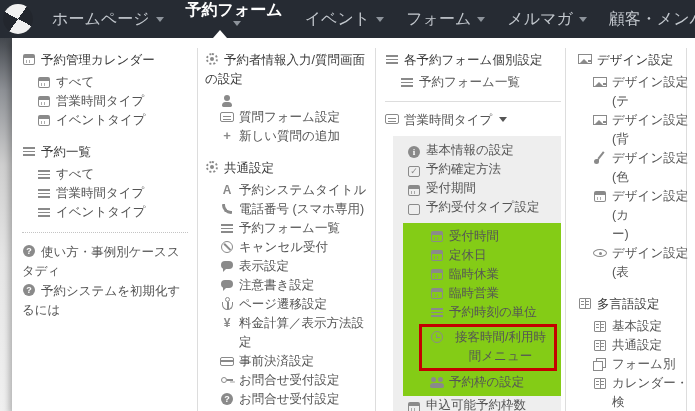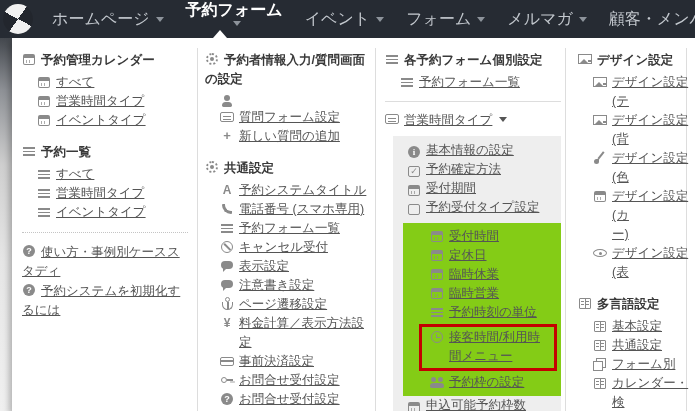--- a/index.html
+++ b/index.html
@@ -36,39 +36,39 @@
 
   .col{position:absolute;top:12px;font-size:12.5px;color:#555;}
   .col1{left:10px;width:168px;}
   .col2{left:193px;width:166px;}
   .col3{left:361px;width:190px;padding-left:12px;box-sizing:border-box;}
   .col4{left:566px;width:117px;padding-left:0;}
 
   
   .mi{line-height:19px;cursor:pointer;}
   .it{display:flex;align-items:flex-start;padding-left:15px;}
-  .it .lbl{flex:1;text-decoration:underline;}
+  .it .lbl{flex:1;}
   .hd,.flat{display:block;padding-left:0;}
-  .hd{font-weight:bold;color:#3a3a3a;margin:12px 0 3px;}
+  .hd{font-weight:normal;color:#3a3a3a;margin:12px 0 3px;}
   .mi:first-child{margin-top:0;}
   .lbl{white-space:pre-line;}
   .hd .ico,.flat .ico{display:inline-block;vertical-align:-2px;}
   .hd .lbl,.flat .lbl{display:inline;}
   .dots{border-top:1px dotted #c4c4c4;margin:10px 2px 9px 0;}
   .hrline{border-top:1px solid #ddd;margin:9px 2px 8px 0;}
 
   
   .blk{margin-top:6px;}
   .t1{background:#eeeeee;margin-left:8px;margin-right:2px;padding:5px 0 4px;}
   .t1>.it{padding-left:14px;align-items:center;}
   .t2{background:#84cc16;margin-left:10px;margin-right:0;padding:4px 0;}
   .t2>.it{padding-left:27px;}
 
   
-  .hl{border:3px solid #c40000;margin:2px 4px 2px 16px;padding:1px 2px 2px 8px !important;}
+  .hl{border:3px solid #c40000;margin:2px 4px 2px 16px;padding:1px 2px 2px 8px !important;text-align:center;}
 
   .caret-dn{display:inline-block;width:0;height:0;border-left:4px solid transparent;
             border-right:4px solid transparent;border-top:5px solid #555;margin-left:7px;vertical-align:2px;}
 
   
   .ico{--c:#8a8a8a;position:relative;display:inline-block;width:14px;height:14px;flex:none;
        margin-right:5px;margin-top:2px;}
   .ico::before,.ico::after{content:"";position:absolute;box-sizing:border-box;}
   .tic::after{left:0;right:0;top:0;bottom:0;text-align:center;font-size:12px;line-height:14px;
               color:var(--c);font-weight:bold;}

